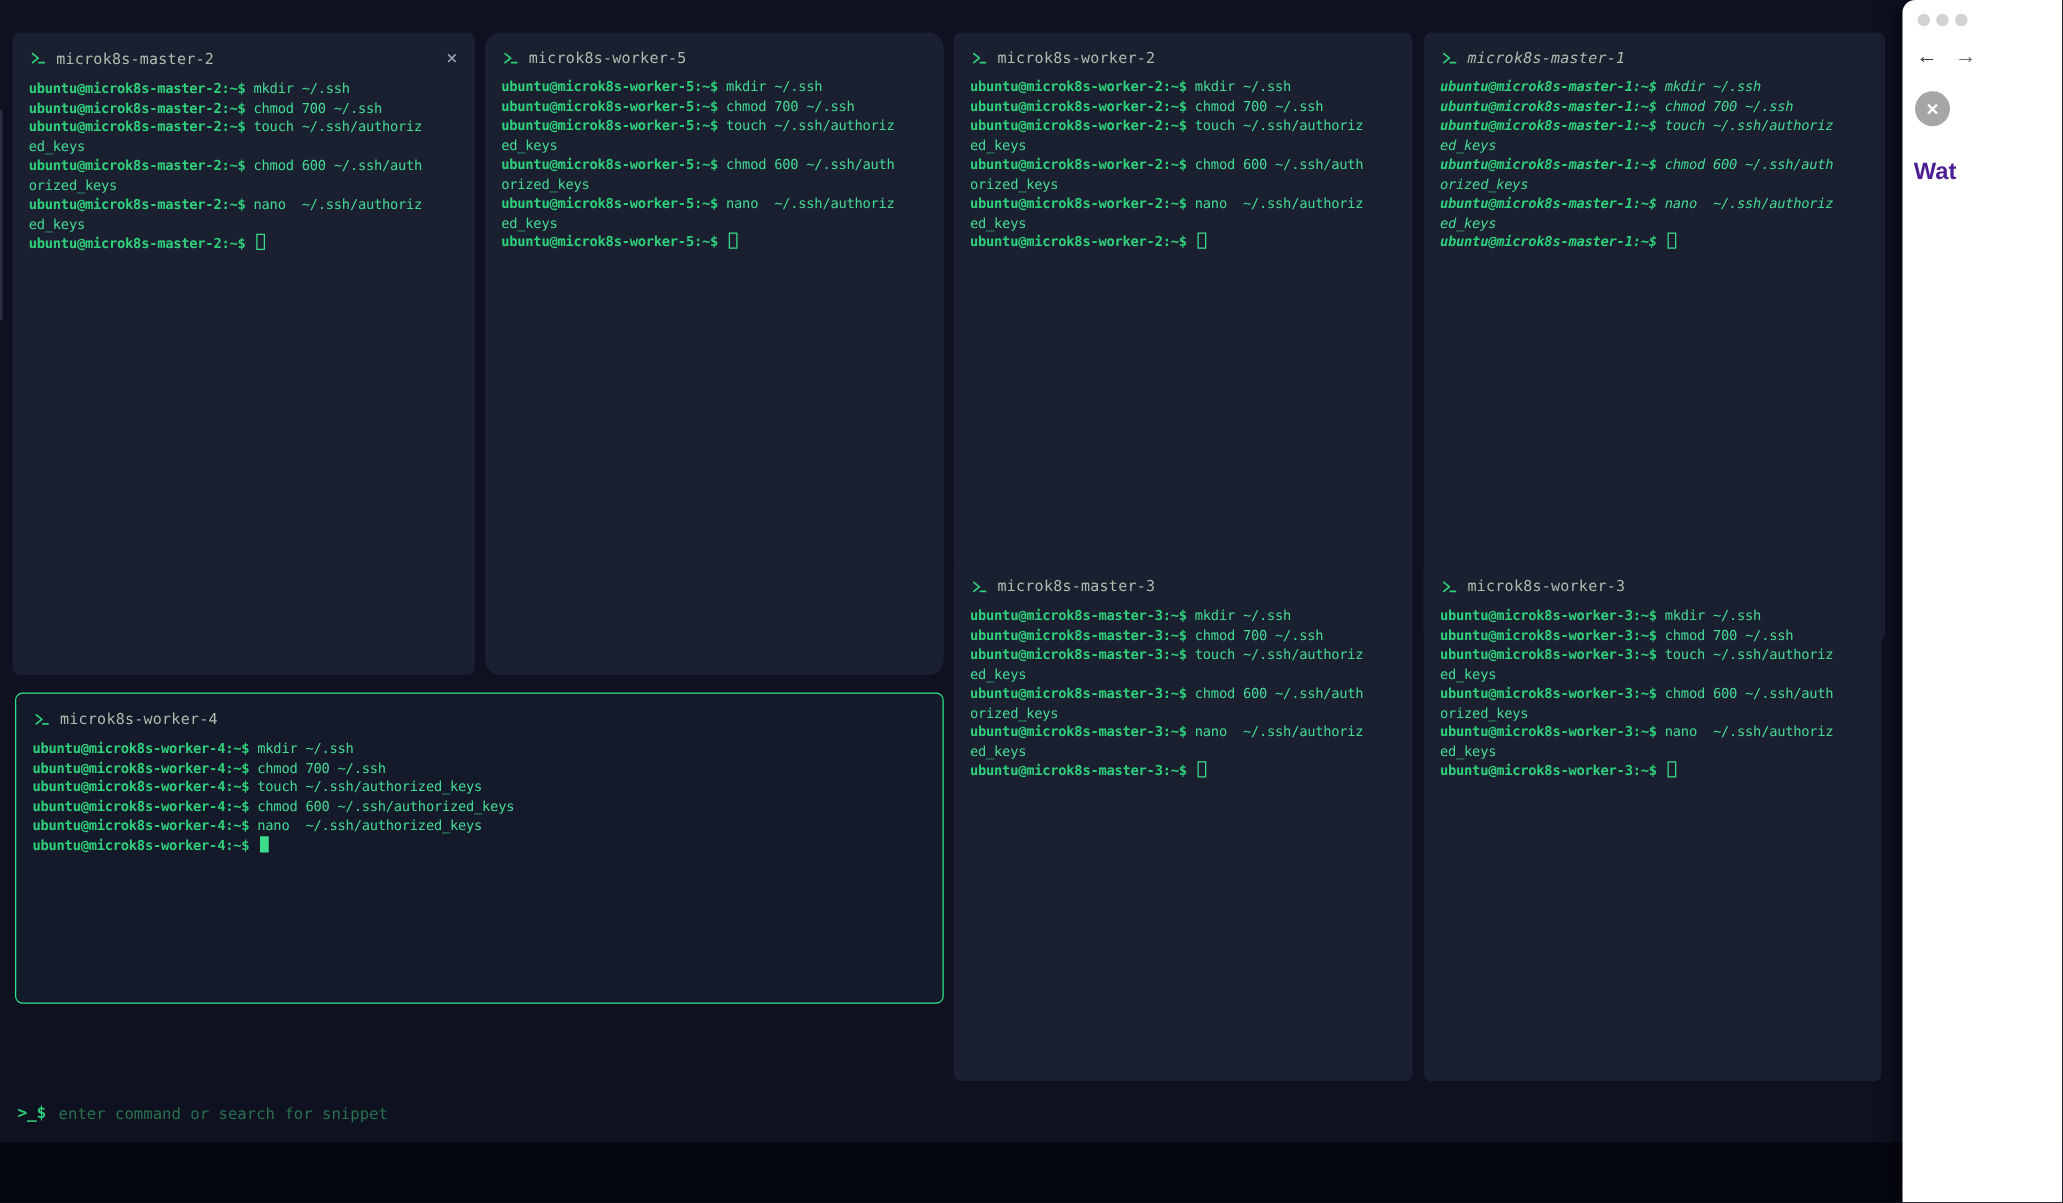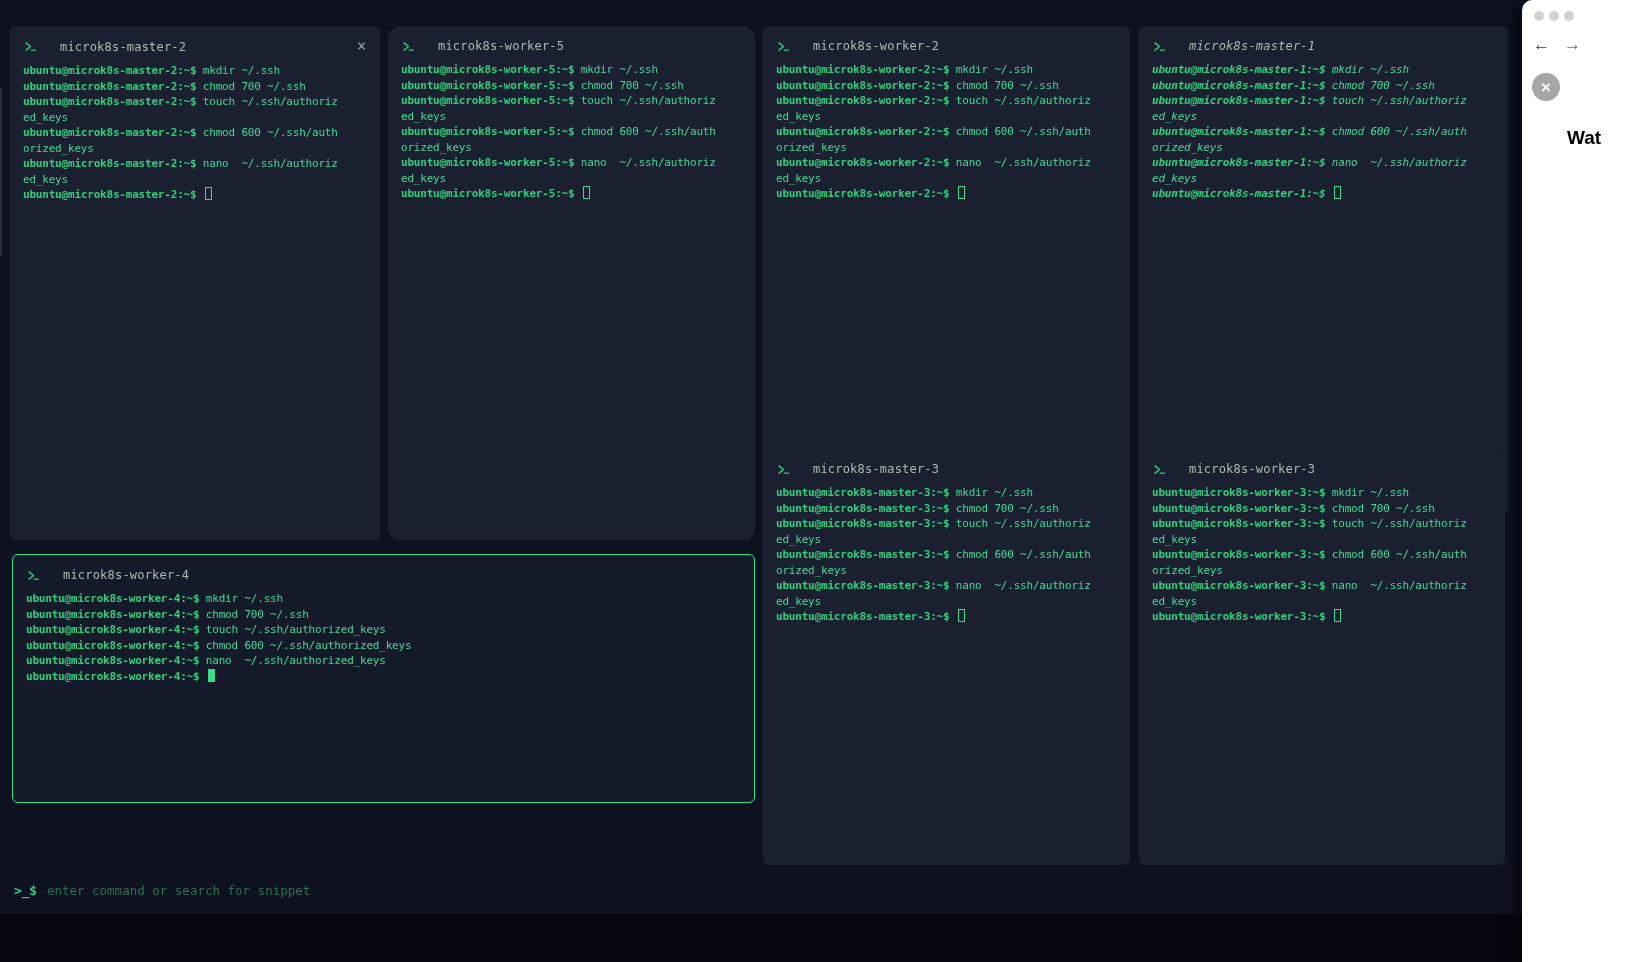--- a/index.html
+++ b/index.html
@@ -15,21 +15,21 @@
   .pane { position:absolute; background:var(--pane_bg); border-radius:6px; overflow:hidden; }
   .pane.active { background:var(--pane_active_bg); border:1px solid var(--active_border); }
   .pos-master-2 { left:10px;   top:26px;  width:370px; height:514px; }
   .pos-worker-5 { left:388px;  top:26px;  width:367px; height:514px;border-radius:12px; }
   .pos-worker-2 { left:763px;  top:26px;  width:367px; height:527px; }
   .pos-master-1 { left:1139px; top:26px;  width:369px; height:487px;font-style:italic; }
   .pos-master-3 { left:763px;  top:449px; width:367px; height:416px; }
   .pos-worker-3 { left:1139px; top:449px; width:366px; height:416px; }
   .pos-worker-4 { left:12px;   top:554px; width:743px; height:249px; }
 
-  .pane-header { display:flex; align-items:center; gap:23px; padding:13px 14px 6px;text-align:right; }
+  .pane-header { display:flex; align-items:center; gap:8px; padding:13px 14px 6px;text-align:right; }
   .host-icon { display:flex; flex:0 0 auto; }
   .pane-title { font-size:12px; color:var(--title); letter-spacing:.2px; }
   .pane-close { margin-left:auto; color:#98a0b3; font-size:15px; line-height:1; cursor:pointer; }
 
   .pane-body { padding:3px 13px; font-size:11px; line-height:15.5px; letter-spacing:-0.2px; white-space:pre; }
   .t-line { height:15.5px; }
   .t-prompt { color:var(--prompt_green); font-weight:bold; }
   .t-cmd { color:var(--cmd_green); }
   .cursor { display:inline-block; width:7px; height:13px; vertical-align:-2px; margin-left:2px; }
   .cursor.hollow { border:1px solid var(--cursor); }
@@ -59,22 +59,22 @@
   .win-dot { width:10px; height:10px; border-radius:50%; background:#d2d2d2; }
   .nav-arrows { display:flex; gap:14px; padding:14px 0 0 11px; font-size:17px; line-height:1.2; }
   .nav-back { color:#3f3f3f; cursor:pointer; }
   .nav-fwd  { color:#6b6b6b; cursor:pointer; }
   .close-btn {
     margin:18px 0 0 10px; width:28px; height:28px; border-radius:50%;
     background:#a6a6a6; color:#fff; display:flex; align-items:center; justify-content:center;
     font-size:13px; font-weight:bold; cursor:pointer;
   }
   .overlay-heading {
-    padding:26px 0 0 9px; font-weight:bold; font-size:19px; color:#000000;
-    white-space:nowrap; overflow:hidden;margin-left:36px;
+    padding:26px 0 0 9px; font-weight:bold; font-size:19px; color:#4c1d95;
+    white-space:nowrap; overflow:hidden;
   }
 </style>
 </head>
 <body>
 
 <div class="app">
   <div class="left-line"></div>
 
   <div class="panes">
   <section class="pane pos-master-2">

